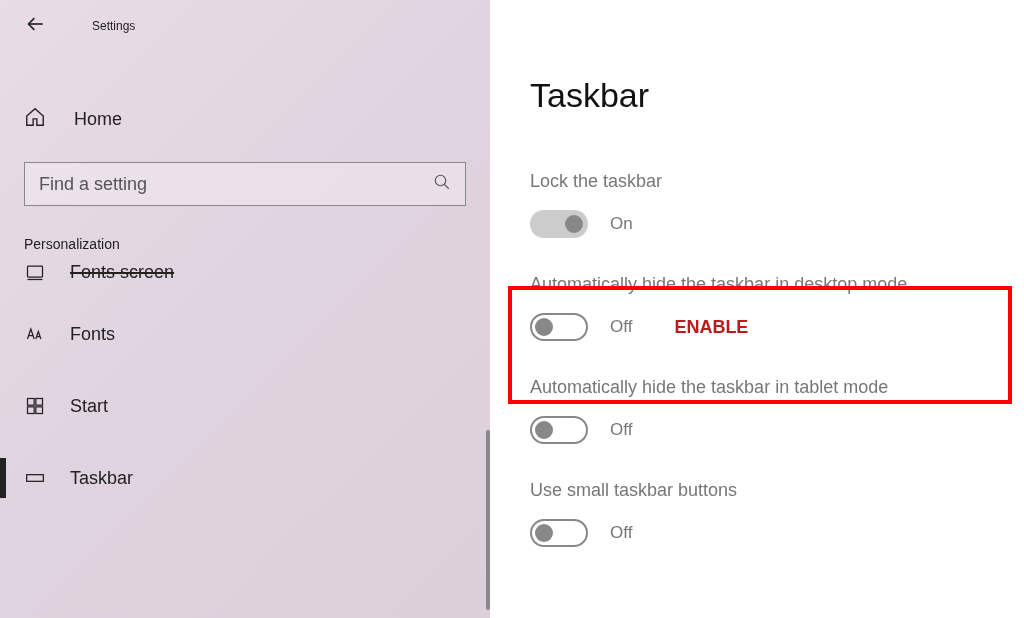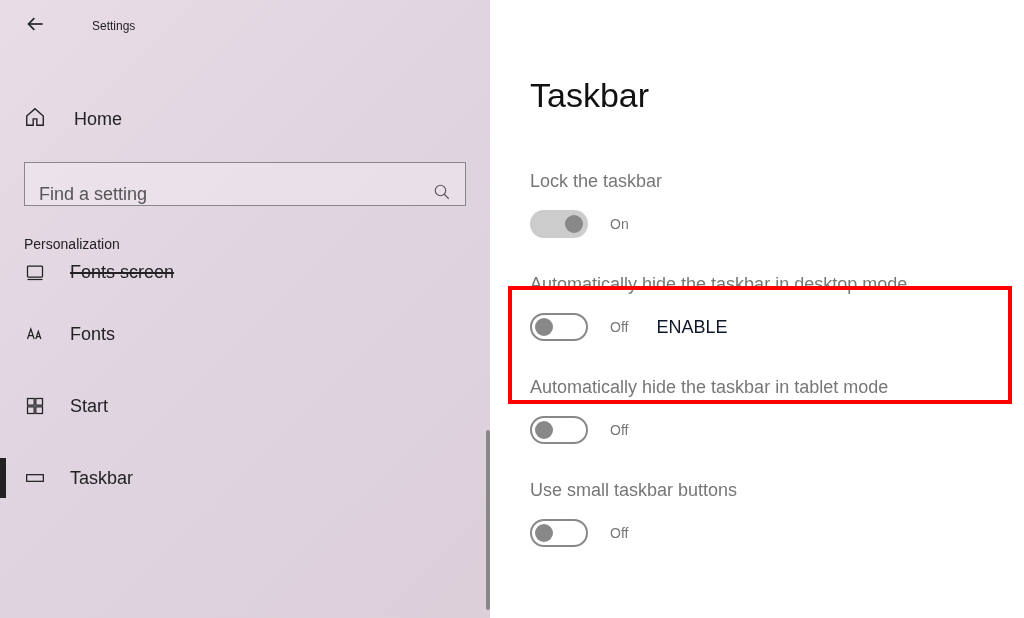--- a/index.html
+++ b/index.html
@@ -31,21 +31,21 @@
     .home-row { display: flex; align-items: center; padding: 0 24px; margin-top: 58px; cursor: pointer; }
     .home-row svg { width: 22px; height: 22px; }
     .home-label { font-size: 18px; color: #222; margin-left: 28px; }
     
     .search-box {
       margin: 30px 24px 0 24px;
       height: 44px;
       border: 1px solid #888;
       background: rgba(240,232,240,0.6);
       display: flex;
-      align-items: flex-end;
+      align-items: center;
       padding: 0 14px;
     }
     .search-input {
       flex: 1;
       border: none;
       background: transparent;
       font-size: 18px;
       color: #555;
       outline: none;
     }
@@ -114,22 +114,22 @@
     }
     .toggle.off .knob {
       position: absolute;
       left: 3px;
       top: 2.5px;
       width: 18px;
       height: 18px;
       border-radius: 50%;
       background: #888;
     }
-    .toggle-state { font-size: 14px; color: #777; }
-    .enable-text { font-size: 18px; color: #0f172a; font-weight: 400; margin-left: 6px; }
+    .toggle-state { font-size: 17px; color: #777; }
+    .enable-text { font-size: 18px; color: #b91c1c; font-weight: 700; margin-left: 20px; }
     
     .highlight-box {
       position: absolute;
       border: 4px solid #f00;
       pointer-events: none;
     }
     
     .nav-list { margin-top: 4px; }
   </style>
 </head>

